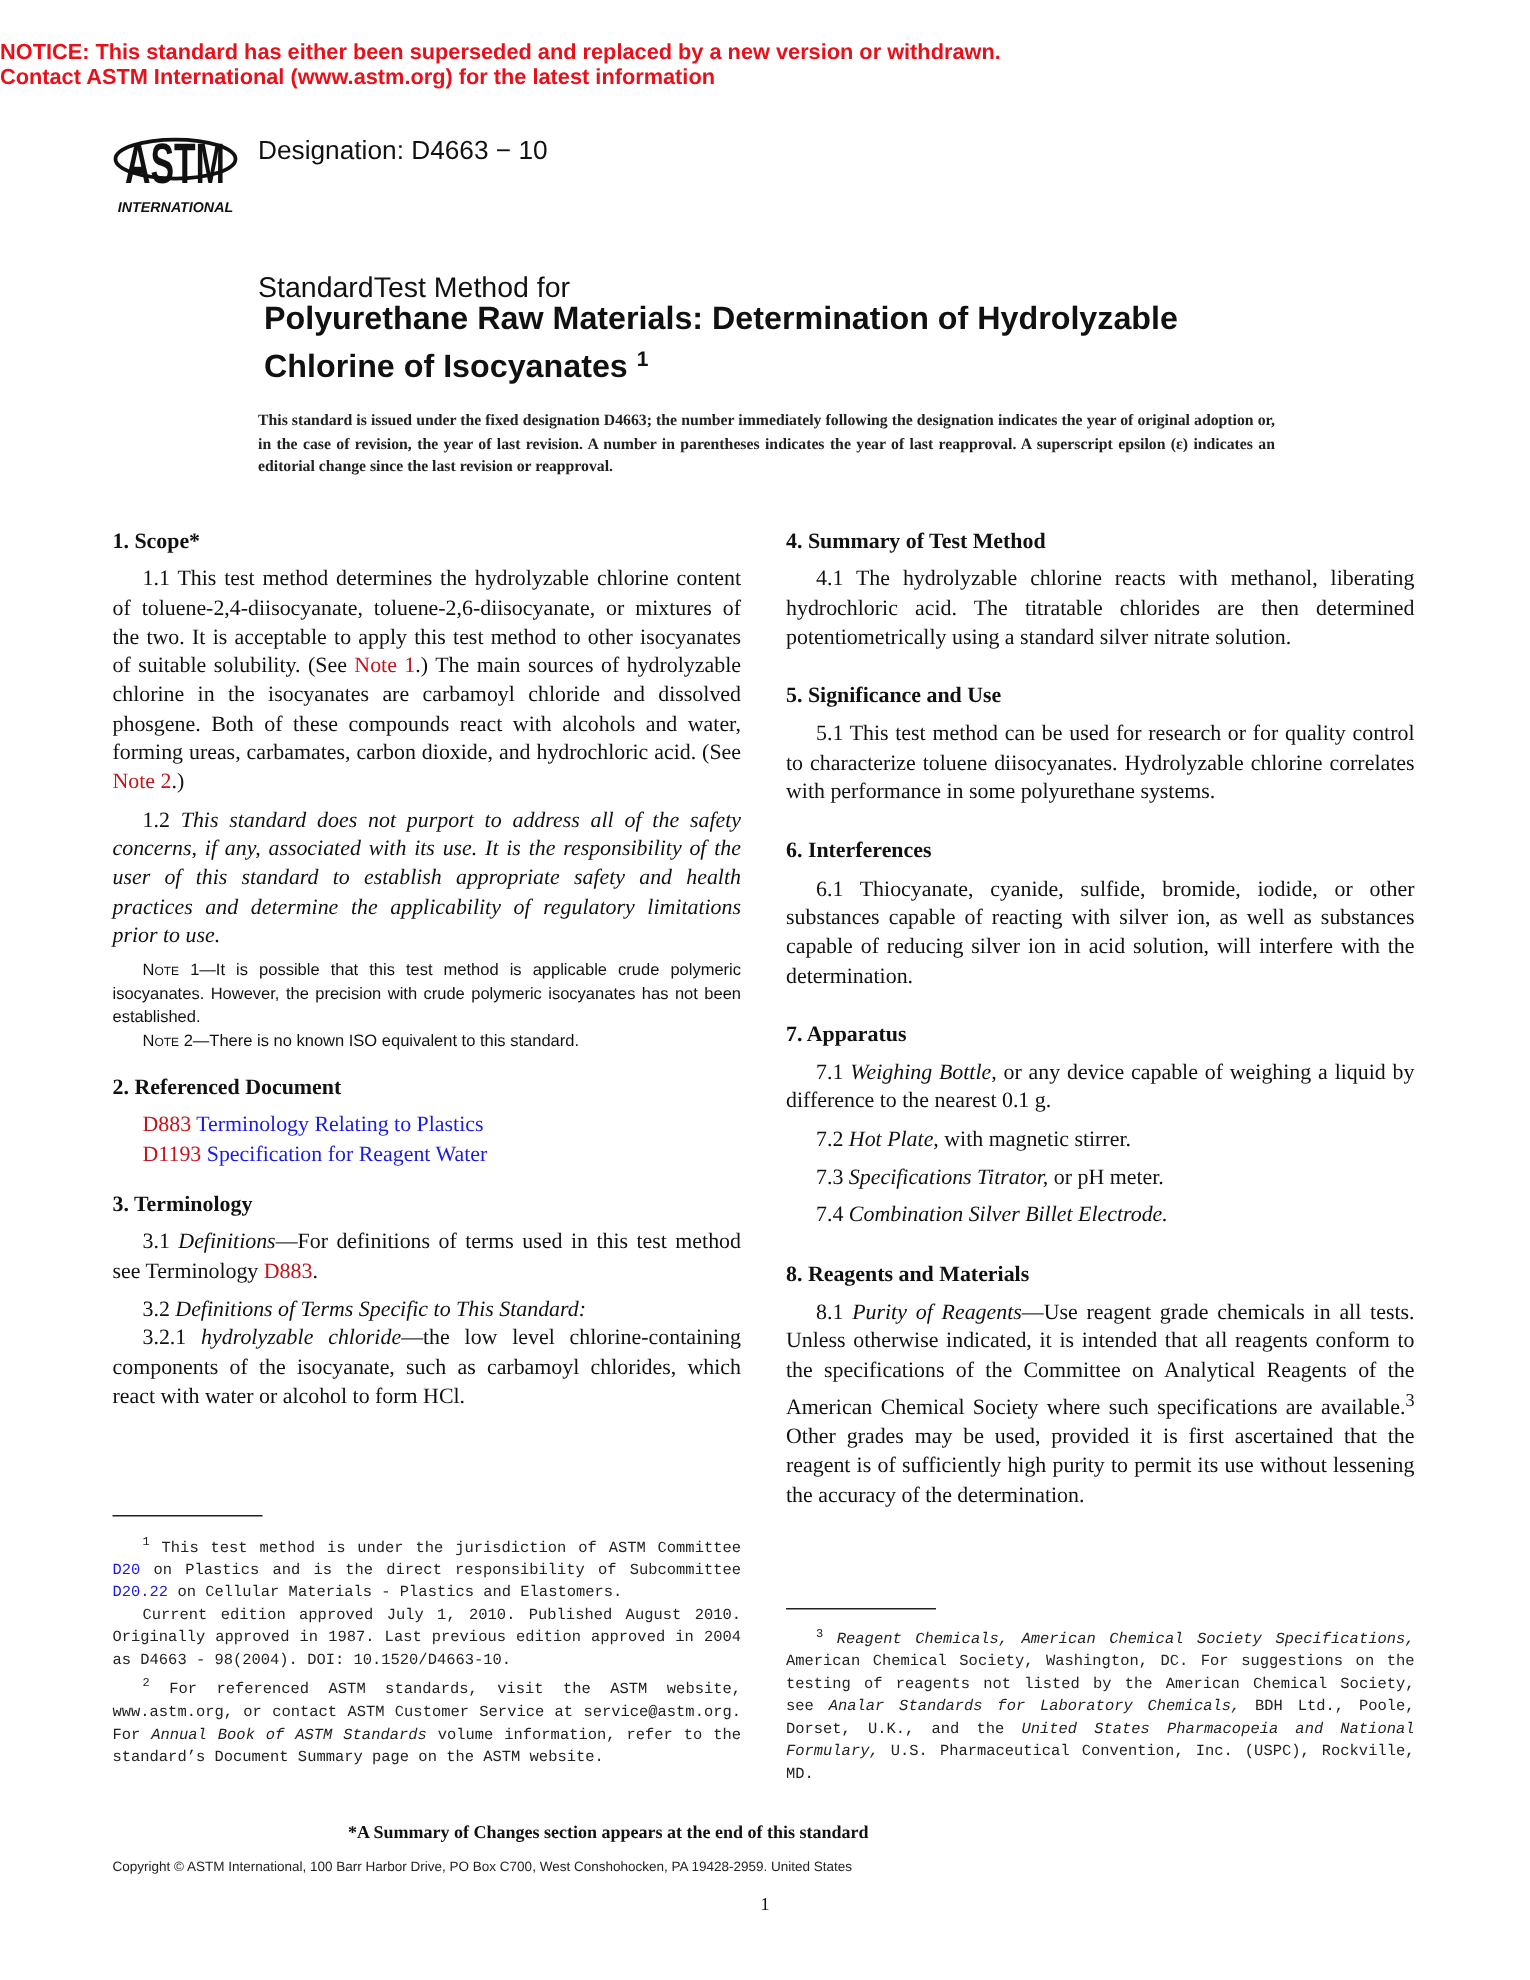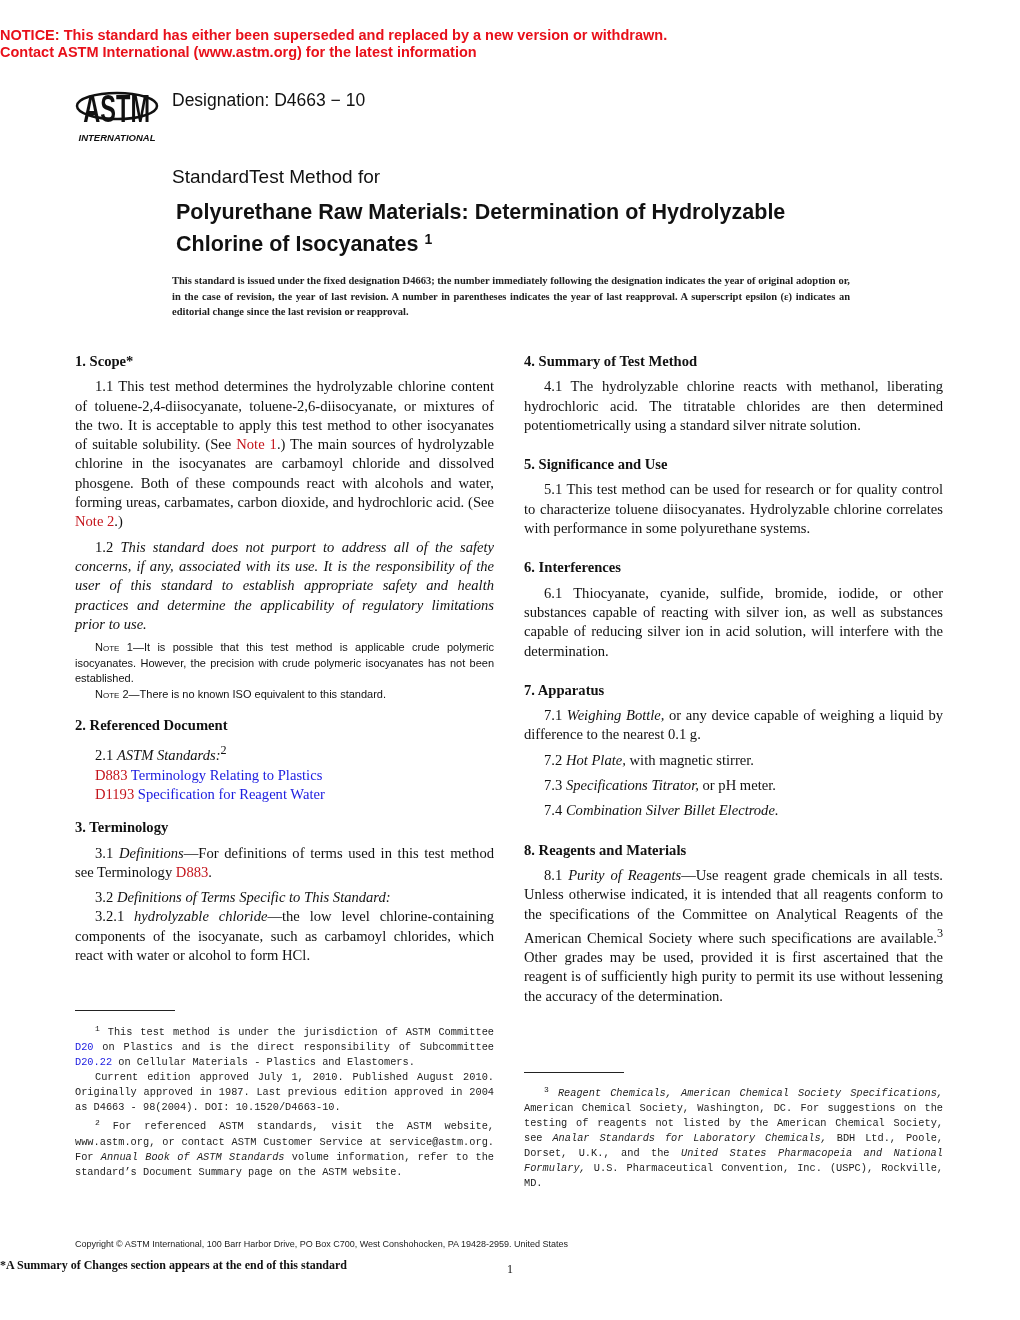--- a/index.html
+++ b/index.html
@@ -1,41 +1,41 @@
 <!DOCTYPE html>
 <html><head>
 <meta charset="utf-8">
 <style>
   html, body { margin: 0; padding: 0; background: #ffffff; }
   body { width: 1020px; height: 1320px; position: relative; overflow: hidden; color: #111; }
   .abs { position: absolute; }
   .notice { left: 0; width: 1020px; top: 27px; text-align: left; color: #e8101a; font-family: "Liberation Sans", sans-serif; font-weight: bold; font-size: 14.5px; line-height: 17px; }
   .logo { left: 72px; top: 78px; width: 90px; height: 66px; }
   .designation { left: 172px; top: 90px; font-family: "Liberation Sans", sans-serif; font-size: 17.5px; color: #111; }
-  .title1 { left: 172px; top: 166px; font-family: "Liberation Sans", sans-serif; font-size: 19px; }
+  .title1 { left: 172px; top: 182px; font-family: "Liberation Sans", sans-serif; font-size: 19px; }
   .title2 { left: 176px; top: 199px; font-family: "Liberation Sans", sans-serif; font-size: 21.5px; font-weight: bold; line-height: 27px; width: 700px; }
   .title2 sup { font-size: 14px; vertical-align: 7px; }
   .issued { left: 172px; top: 273px; width: 678px; font-family: "Liberation Serif", serif; font-size: 10.5px; line-height: 15.5px; text-align: justify; color: #222; font-weight: bold; }
   .col { position: absolute; width: 419px; font-family: "Liberation Serif", serif; font-size: 14.6px; line-height: 19.3px; color: #111; }
   .col.left { left: 75px; top: 352px; }
   .col.right { left: 524px; top: 352px; }
   h2.sec { font-size: 14.6px; font-weight: bold; margin: 0 0 6px 0; font-family: "Liberation Serif", serif; }
   p.par { margin: 0 0 6px 0; text-indent: 20px; text-align: justify; }
   p.par.tight { margin-bottom: 0; }
   .gap { height: 14px; }
   .note { font-family: "Liberation Sans", sans-serif; font-size: 11px; line-height: 15.5px; text-align: justify; margin: 0; text-indent: 20px; }
   .note .label { font-variant: small-caps; }
   .red { color: #c4141b; }
   .blue { color: #1a1ae0; text-align: right; }
   .ref { margin: 0; padding-left: 20px; }
   .fn-rule { position: absolute; width: 100px; border-top: 1px solid #222; }
   .fn { position: absolute; width: 419px; font-family: "Liberation Sans", sans-serif; font-size: 10.3px; line-height: 15px; text-align: justify; color: #222; }
   .fn p { margin: 0; text-indent: 20px; font-family: Liberation Mono, monospace; }
   .fn sup { font-size: 8px; }
-  .summary { left: 0; width: 811px; top: 1214px; font-family: "Liberation Serif", serif; font-weight: bold; font-size: 12px; margin-top: 44px; }
+  .summary { left: 0; width: 811px; top: 1214px; text-align: center; font-family: "Liberation Serif", serif; font-weight: bold; font-size: 12px; }
   .copyright { left: 75px; top: 1239px; font-family: "Liberation Sans", sans-serif; font-size: 9px; color: #222; }
   .pagenum { left: 0; width: 1020px; top: 1262px; text-align: center; font-family: "Liberation Serif", serif; font-size: 12px; }
   i { font-style: italic; }
 </style>
 </head>
 <body>
 
 <div class="abs notice">
   <div>NOTICE: This standard has either been superseded and replaced by a new version or withdrawn.</div>
   <div>Contact ASTM International (www.astm.org) for the latest information</div>
@@ -61,21 +61,20 @@
 
 <div class="col left">
   <h2 class="sec">1.  Scope*</h2>
   <p class="par"><span>1.1  This test method determines the hydrolyzable chlorine content of toluene-2,4-diisocyanate, toluene-2,6-diisocyanate, or mixtures of the two. It is acceptable to apply this test method to other isocyanates of suitable solubility. (See </span><a class="red">Note 1</a><span>.) The main sources of hydrolyzable chlorine in the isocyanates are carbamoyl chloride and dissolved phosgene. Both of these compounds react with alcohols and water, forming ureas, carbamates, carbon dioxide, and hydrochloric acid. (See </span><a class="red">Note 2</a><span>.)</span></p>
   <p class="par"><span>1.2 </span><i>This standard does not purport to address all of the safety concerns, if any, associated with its use. It is the responsibility of the user of this standard to establish appropriate safety and health practices and determine the applicability of regulatory limitations prior to use.</i></p>
   <p class="note"><span class="label">Note 1</span><span>—It is possible that this test method is applicable crude polymeric isocyanates. However, the precision with crude polymeric isocyanates has not been established.</span></p>
   <p class="note"><span class="label">Note 2</span><span>—There is no known ISO equivalent to this standard.</span></p>
   <div class="gap"></div>
 
   <h2 class="sec">2.  Referenced Document</h2>
-  <p class="par tight"><span>2.1 </span><i>ASTM Standards:</i><sup>2</sup></p>
   <p class="ref"><span class="red">D883</span><span class="blue"> Terminology Relating to Plastics</span></p>
   <p class="ref"><span class="red">D1193</span><span class="blue"> Specification for Reagent Water</span></p>
   <div class="gap"></div>
 
   <h2 class="sec">3.  Terminology</h2>
   <p class="par"><span>3.1 </span><i>Definitions</i><span>—For definitions of terms used in this test method see Terminology </span><a class="red">D883</a><span>.</span></p>
   <p class="par tight"><span>3.2 </span><i>Definitions of Terms Specific to This Standard:</i></p>
   <p class="par"><span>3.2.1 </span><i>hydrolyzable chloride</i><span>—the low level chlorine-containing components of the isocyanate, such as carbamoyl chlorides, which react with water or alcohol to form HCl.</span></p>
 </div>
 

